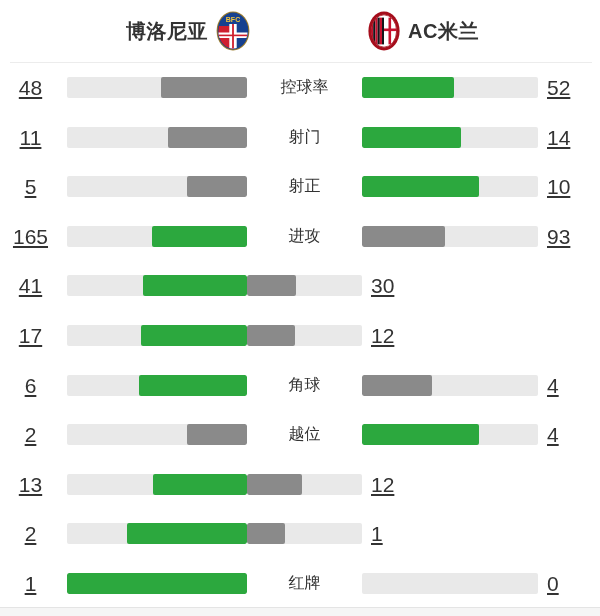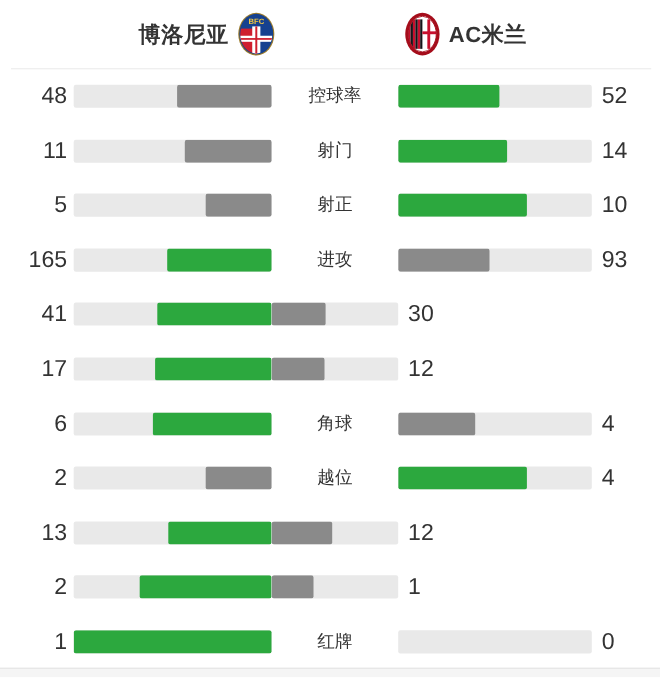--- a/index.html
+++ b/index.html
@@ -21,22 +21,22 @@
   .header-divider { height:1px; background:#ececec; margin:0 8px 0 10px; }
   
   .rows { height:545px; display:flex; flex-direction:column; }
   .row {
     flex:1;
     display:grid;
     grid-template-columns:67px 180px 115px 176px 1fr;
     align-items:center;
   }
   .num { font-size:21px; color:var(--text); line-height:1; }
-  .num.left  { text-align:right; padding-right:6px; }
-  .num.right { text-align:left;  padding-left:9px; }
+  .num.left  { text-align:center; padding-right:6px;text-decoration:underline; }
+  .num.right { text-align:left;  padding-left:9px;text-decoration:underline; }
   .stat-label { text-align:center; font-size:16px; color:var(--text); white-space:nowrap; }
   .track {
     position:relative; height:21px;
     background:var(--track);
     border-radius:2px;
     overflow:hidden;
   }
   .fill { position:absolute; top:0; bottom:0; border-radius:2px; }
   .track.left  .fill { right:0; }
   .track.right .fill { left:0; }

